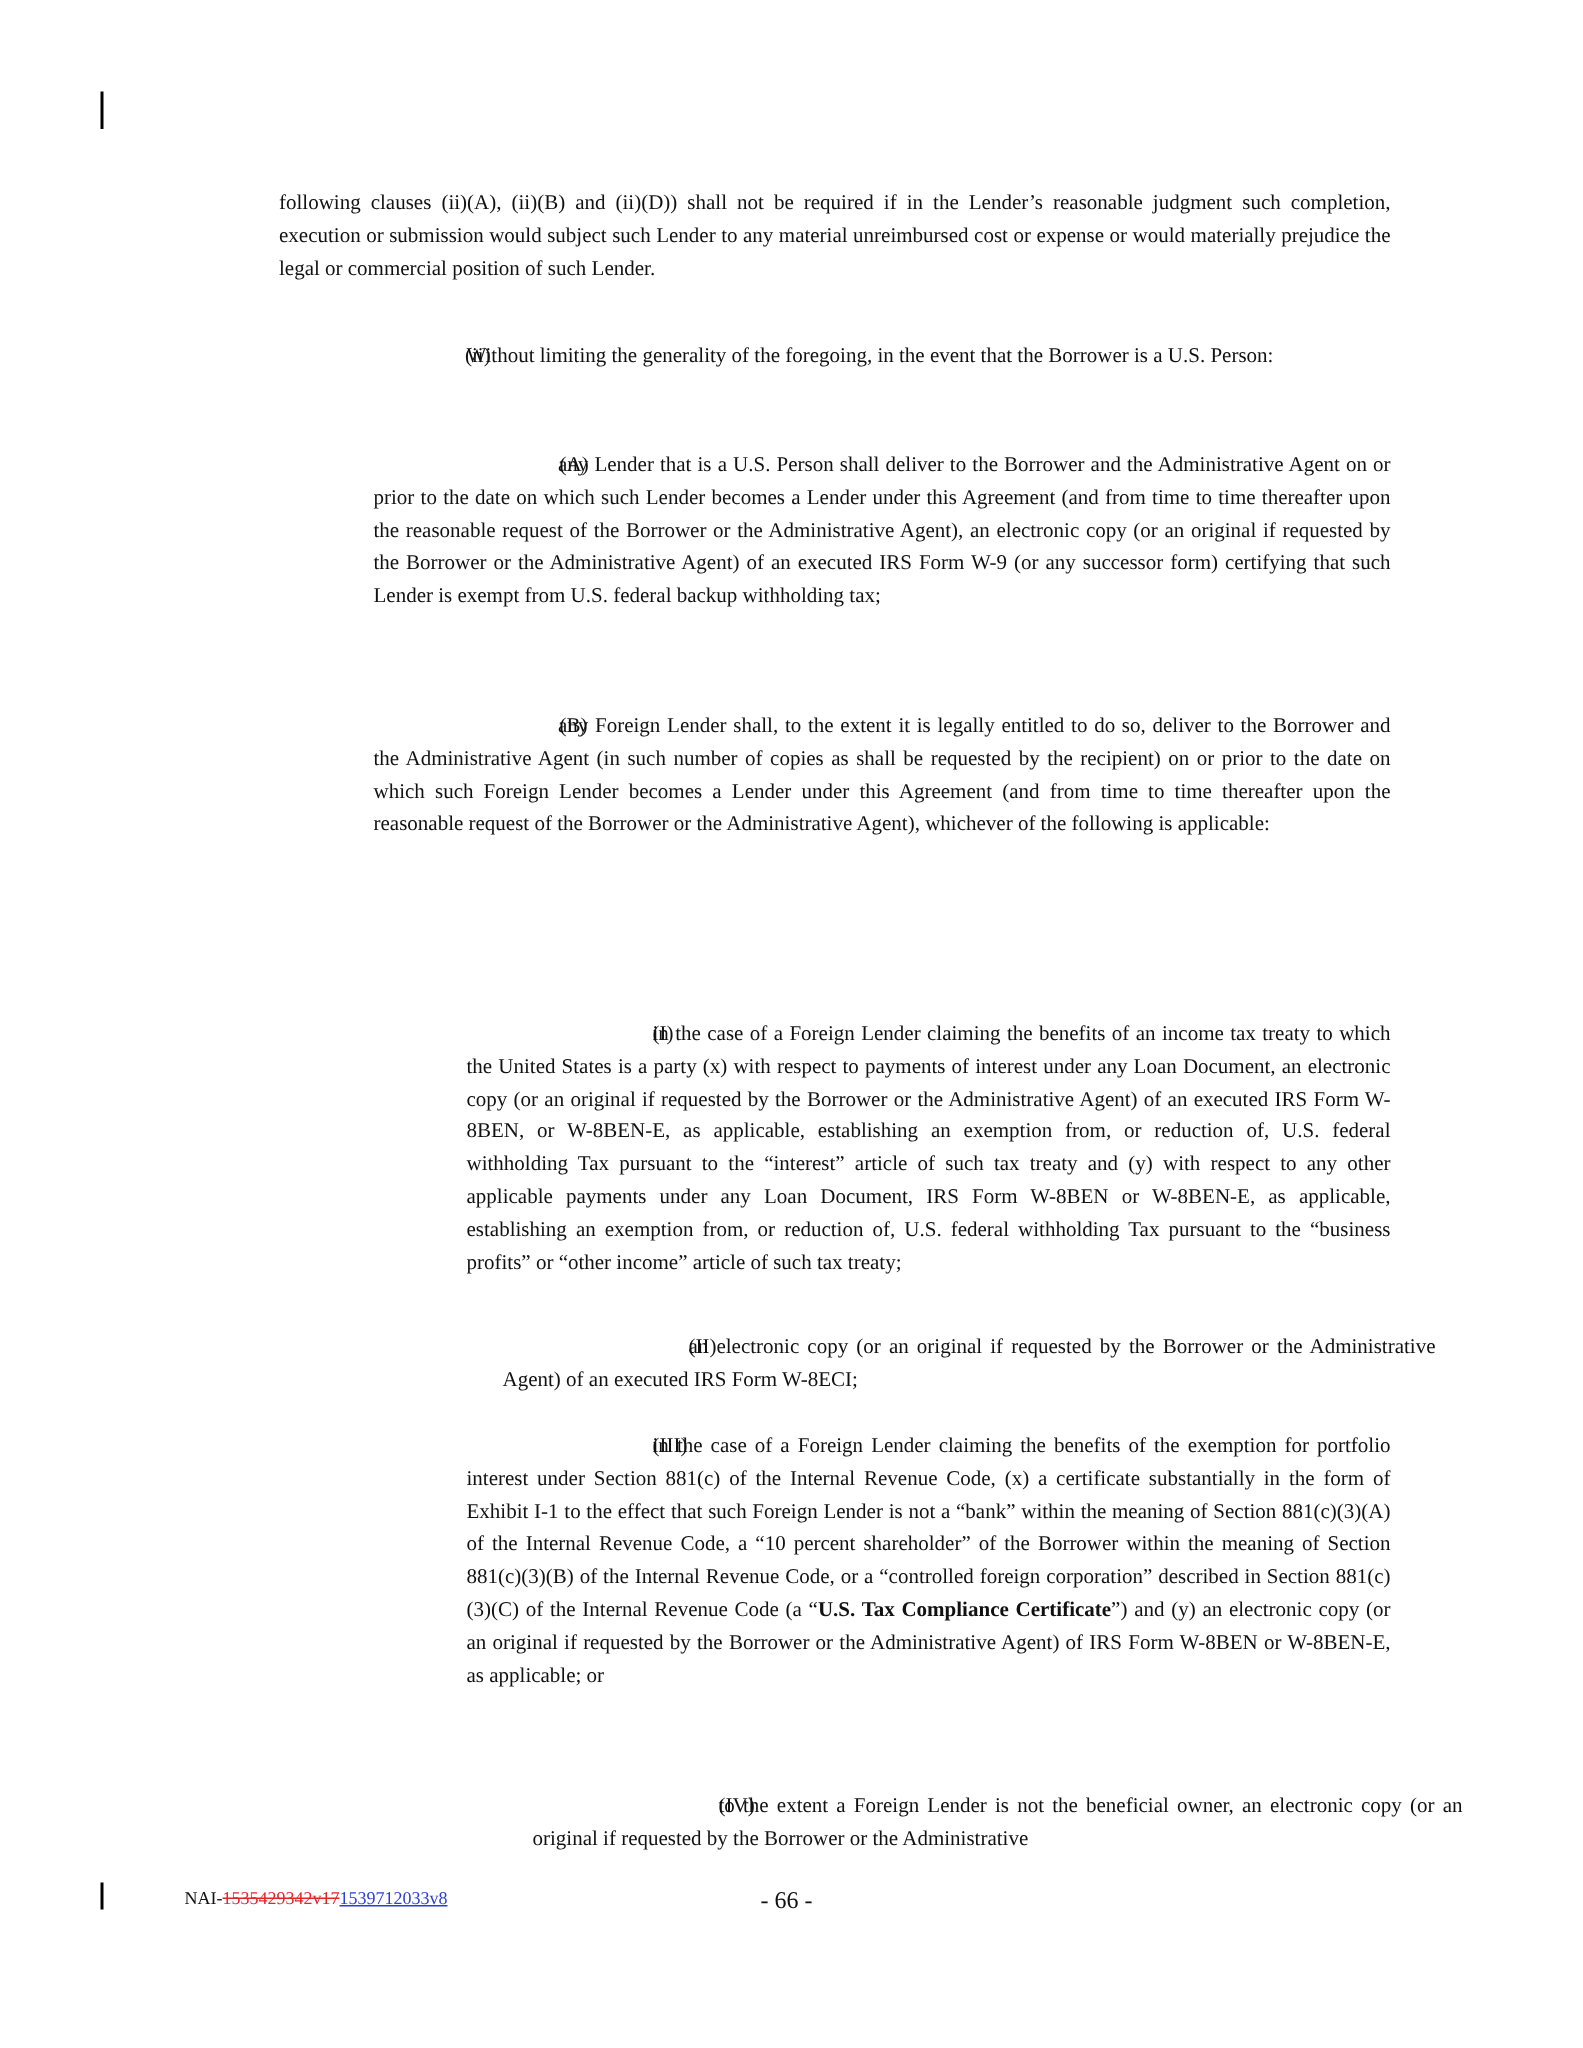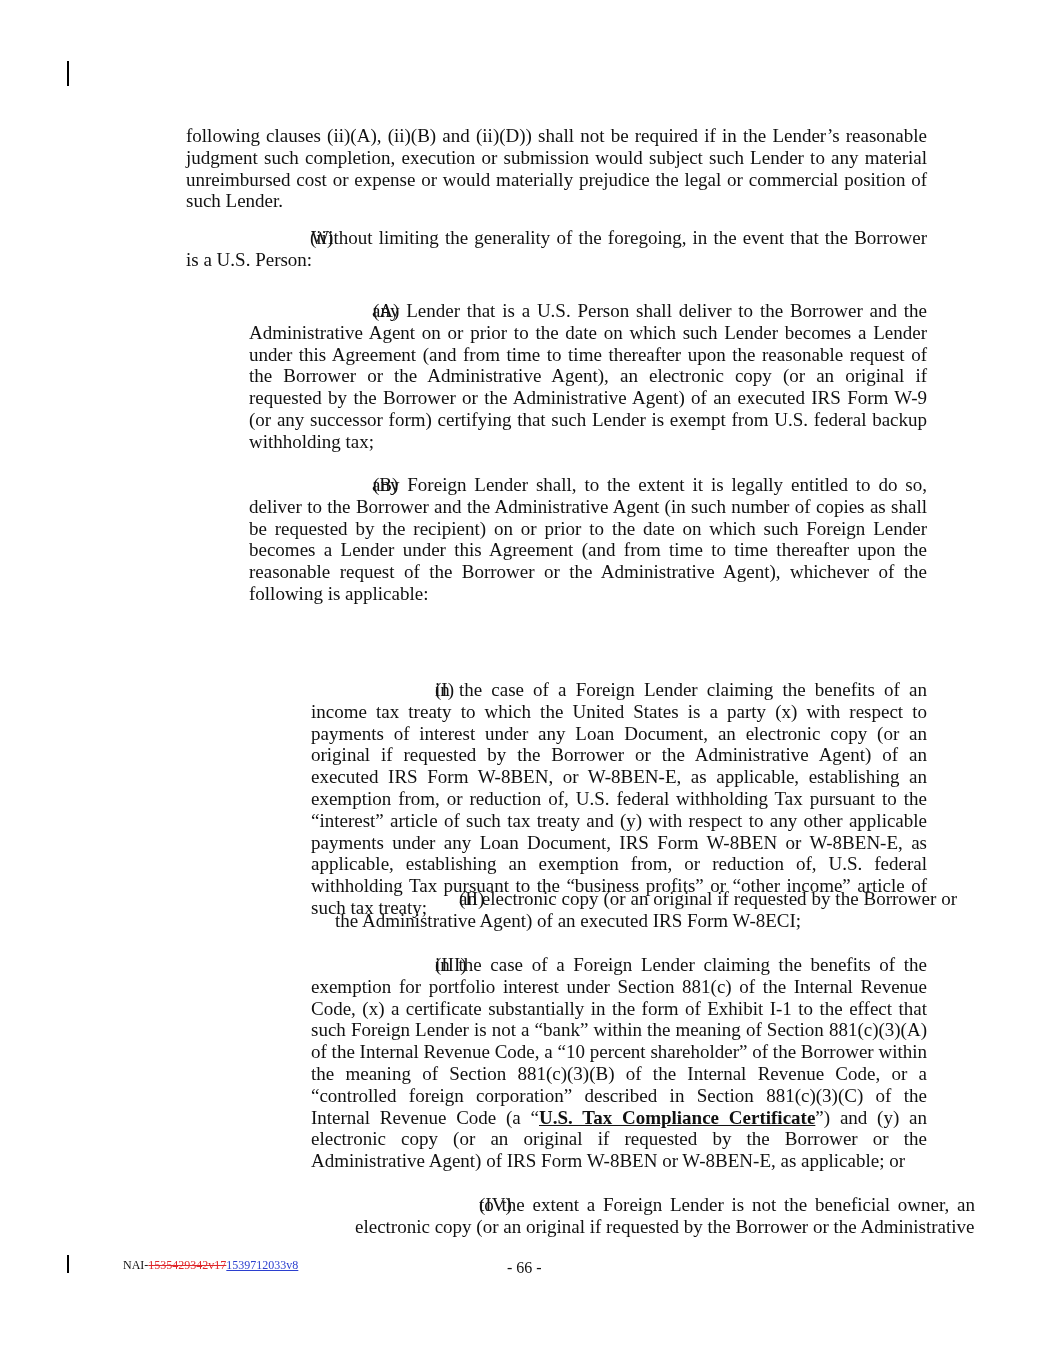--- a/index.html
+++ b/index.html
@@ -15,21 +15,21 @@
     font-family: "Liberation Serif", "DejaVu Serif", serif;
     color: #111111;
   }
   .change-bar {
     position: absolute;
     width: 2px;
     background: #000;
   }
   .para {
     position: absolute;
-    font-size: 19px;
+    font-size: 14px;
     line-height: 21.8px;
     text-align: justify;
     margin: 0;
   }
   .para .num {
     display: inline-block;
   }
   .last-line-left { text-align-last: left; }
   .footer-id {
     position: absolute;
@@ -46,21 +46,21 @@
     color: #2b3fcf;
     text-decoration: underline;
   }
   .page-number {
     position: absolute;
     left: 507px;
     top: 1259px;
     font-size: 16px;
     text-align: right;
   }
-  b { font-weight: bold; text-decoration: underline; }
+  b { font-weight: bold; }
 </style>
 </head>
 <body>
 
 <div class="change-bar" style="left:67px; top:61px; height:25px;"></div>
 
 <p class="para last-line-left" style="left:186px; top:125px; width:741px;">
   <span>following clauses (ii)(A), (ii)(B) and (ii)(D)) shall not be required if in the Lender’s reasonable judgment such completion, execution or submission would subject such Lender to any material unreimbursed cost or expense or would materially prejudice the legal or commercial position of such Lender.</span>
 </p>
 

